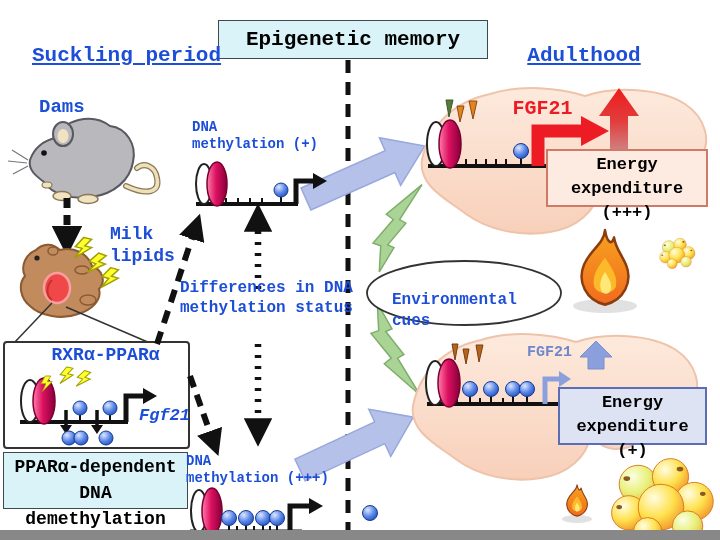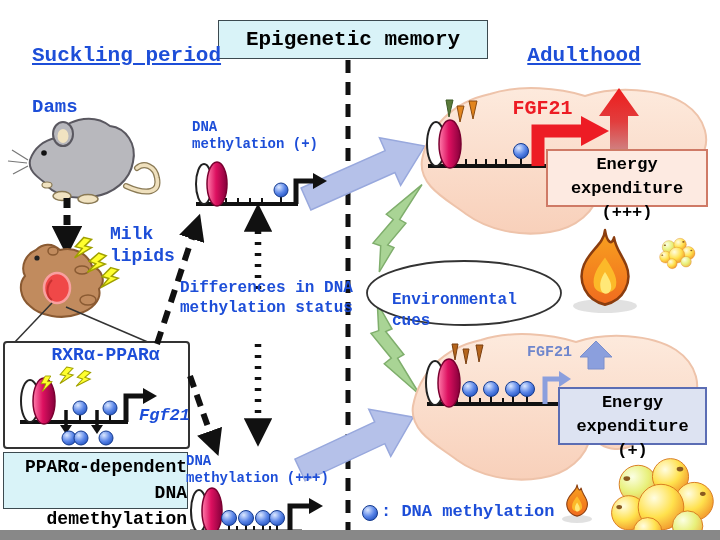--- a/index.html
+++ b/index.html
@@ -278,42 +278,42 @@
 
   <circle cx="370" cy="513" r="7.5" fill="url(#methylGrad)" stroke="#163c8f"></circle>
 </svg>
 
 <div class="box-cyan" style="left:218px;top:20px;width:268px;height:37px;font-size:21px;line-height:37px;">Epigenetic memory</div>
 
 <div class="t underline" style="left:32px;top:44px;font-size:21px;">Suckling period</div>
 
 <div class="t underline" style="left:524px;top:44px;width:120px;text-align:center;font-size:21px;">Adulthood</div>
 
-<div class="t" style="left:32px;top:96px;font-size:19px;">Dams</div>
+<div class="t" style="left:39px;top:96px;font-size:19px;">Dams</div>
 
 <div class="t tc" style="left:110px;top:223px;width:64px;font-size:18px;line-height:22px;">
   <div>Milk</div>
   <div>lipids</div>
 </div>
 
 <div class="t tc" style="left:192px;top:119px;width:134px;font-size:14px;line-height:17px;">
   <div>DNA</div>
   <div>methylation (+)</div>
 </div>
 
 <div class="t tc" style="left:180px;top:278px;width:178px;font-size:16px;line-height:20px;">
   <div>Differences in DNA</div>
   <div>methylation status</div>
 </div>
 
 <div class="t" style="left:6px;top:345px;width:181px;text-align:center;font-size:18px;padding-left:9px;">RXRα-PPARα</div>
 
 <div class="t italic" style="left:139px;top:406px;font-size:17px;">Fgf21</div>
 
-<div class="box-cyan" style="left:3px;top:452px;width:183px;height:54px;font-size:18px;line-height:26px;padding-top:1px;text-align:right;">
+<div class="box-cyan" style="left:3px;top:452px;width:183px;height:54px;font-size:18px;line-height:26px;padding-top:1px;">
   <div>PPARα-dependent</div>
   <div>DNA demethylation</div>
 </div>
 
 <div class="t tc" style="left:186px;top:453px;width:150px;font-size:14px;line-height:17px;">
   <div>DNA</div>
   <div>methylation (+++)</div>
 </div>
 
 <div class="t" style="left:505px;top:97px;width:75px;text-align:center;font-size:20px;color:var(--fgf21-high,#ed1c24);">FGF21</div>
@@ -328,15 +328,14 @@
   <div>cues</div>
 </div>
 
 <div class="t" style="left:522px;top:344px;width:55px;text-align:center;font-size:15px;color:var(--fgf21-low,#6f86cc);">FGF21</div>
 
 <div class="box-energy-low" style="left:558px;top:387px;width:145px;height:52px;font-size:17px;line-height:24px;padding-top:2px;">
   <div>Energy</div>
   <div>expenditure (+)</div>
 </div>
 
-<div class="t" style="left:381px;top:502px;font-size:17px;">: DNA methylation</div>
 
 </div>
 
 </body></html>

